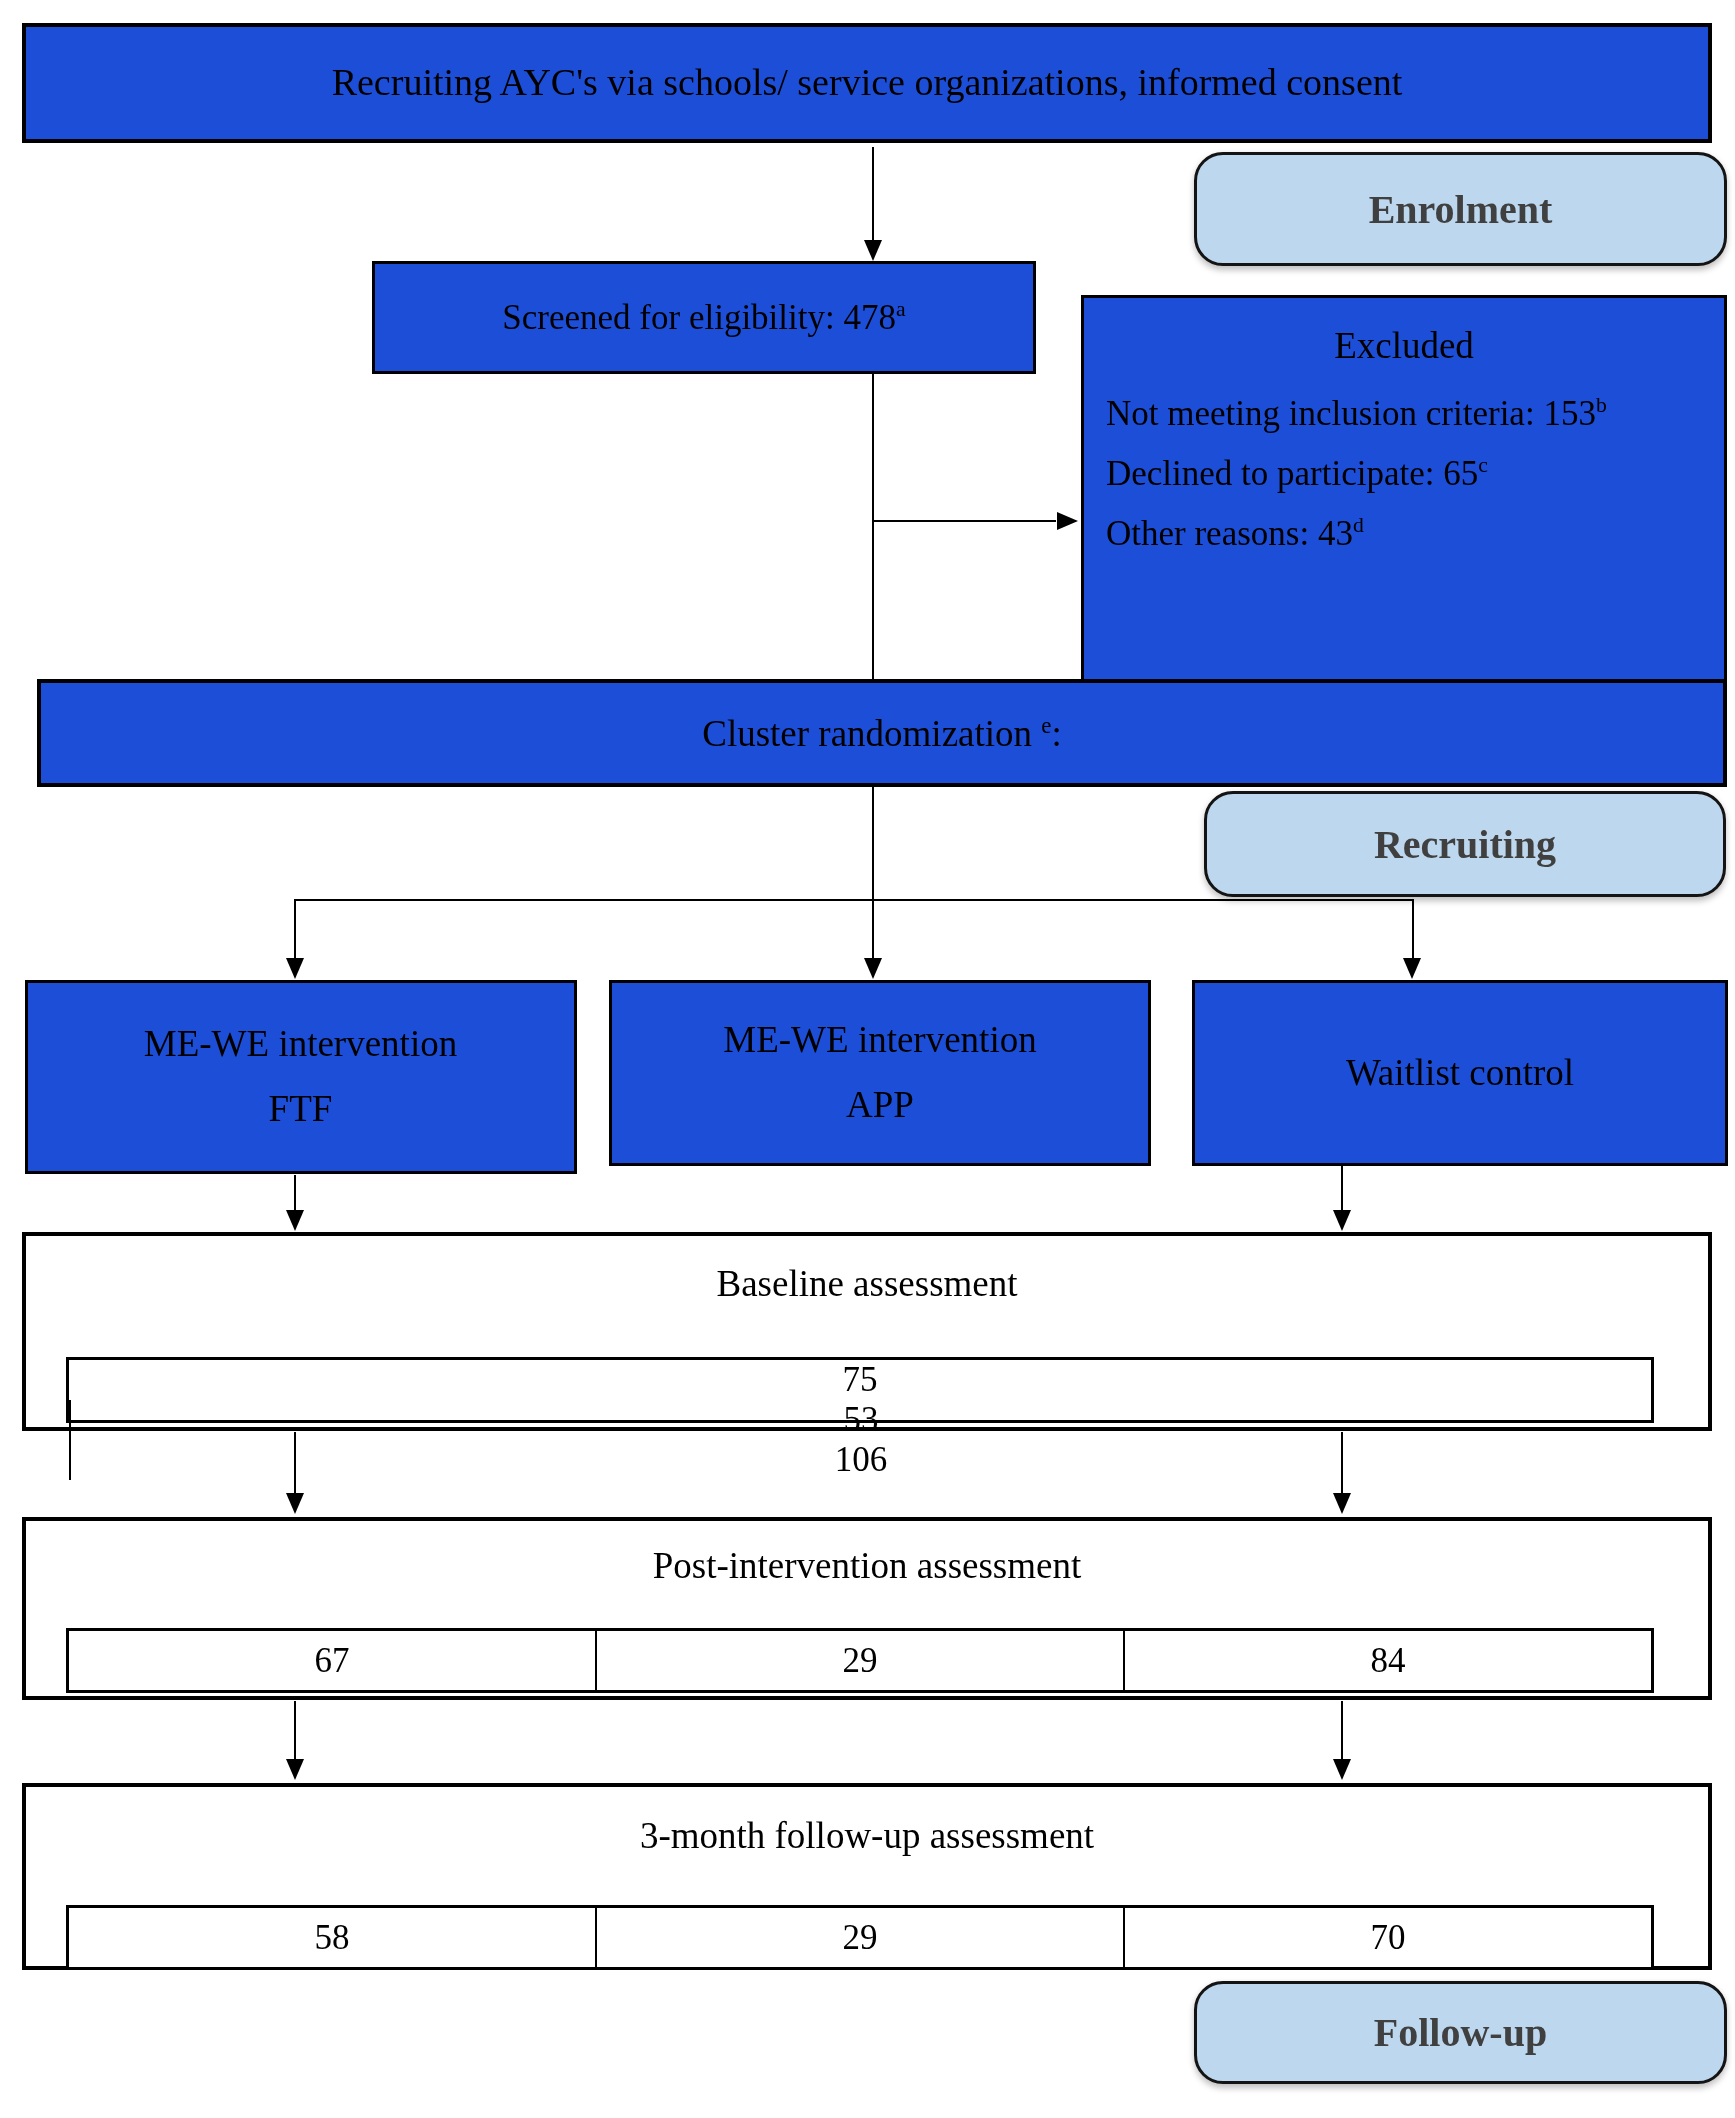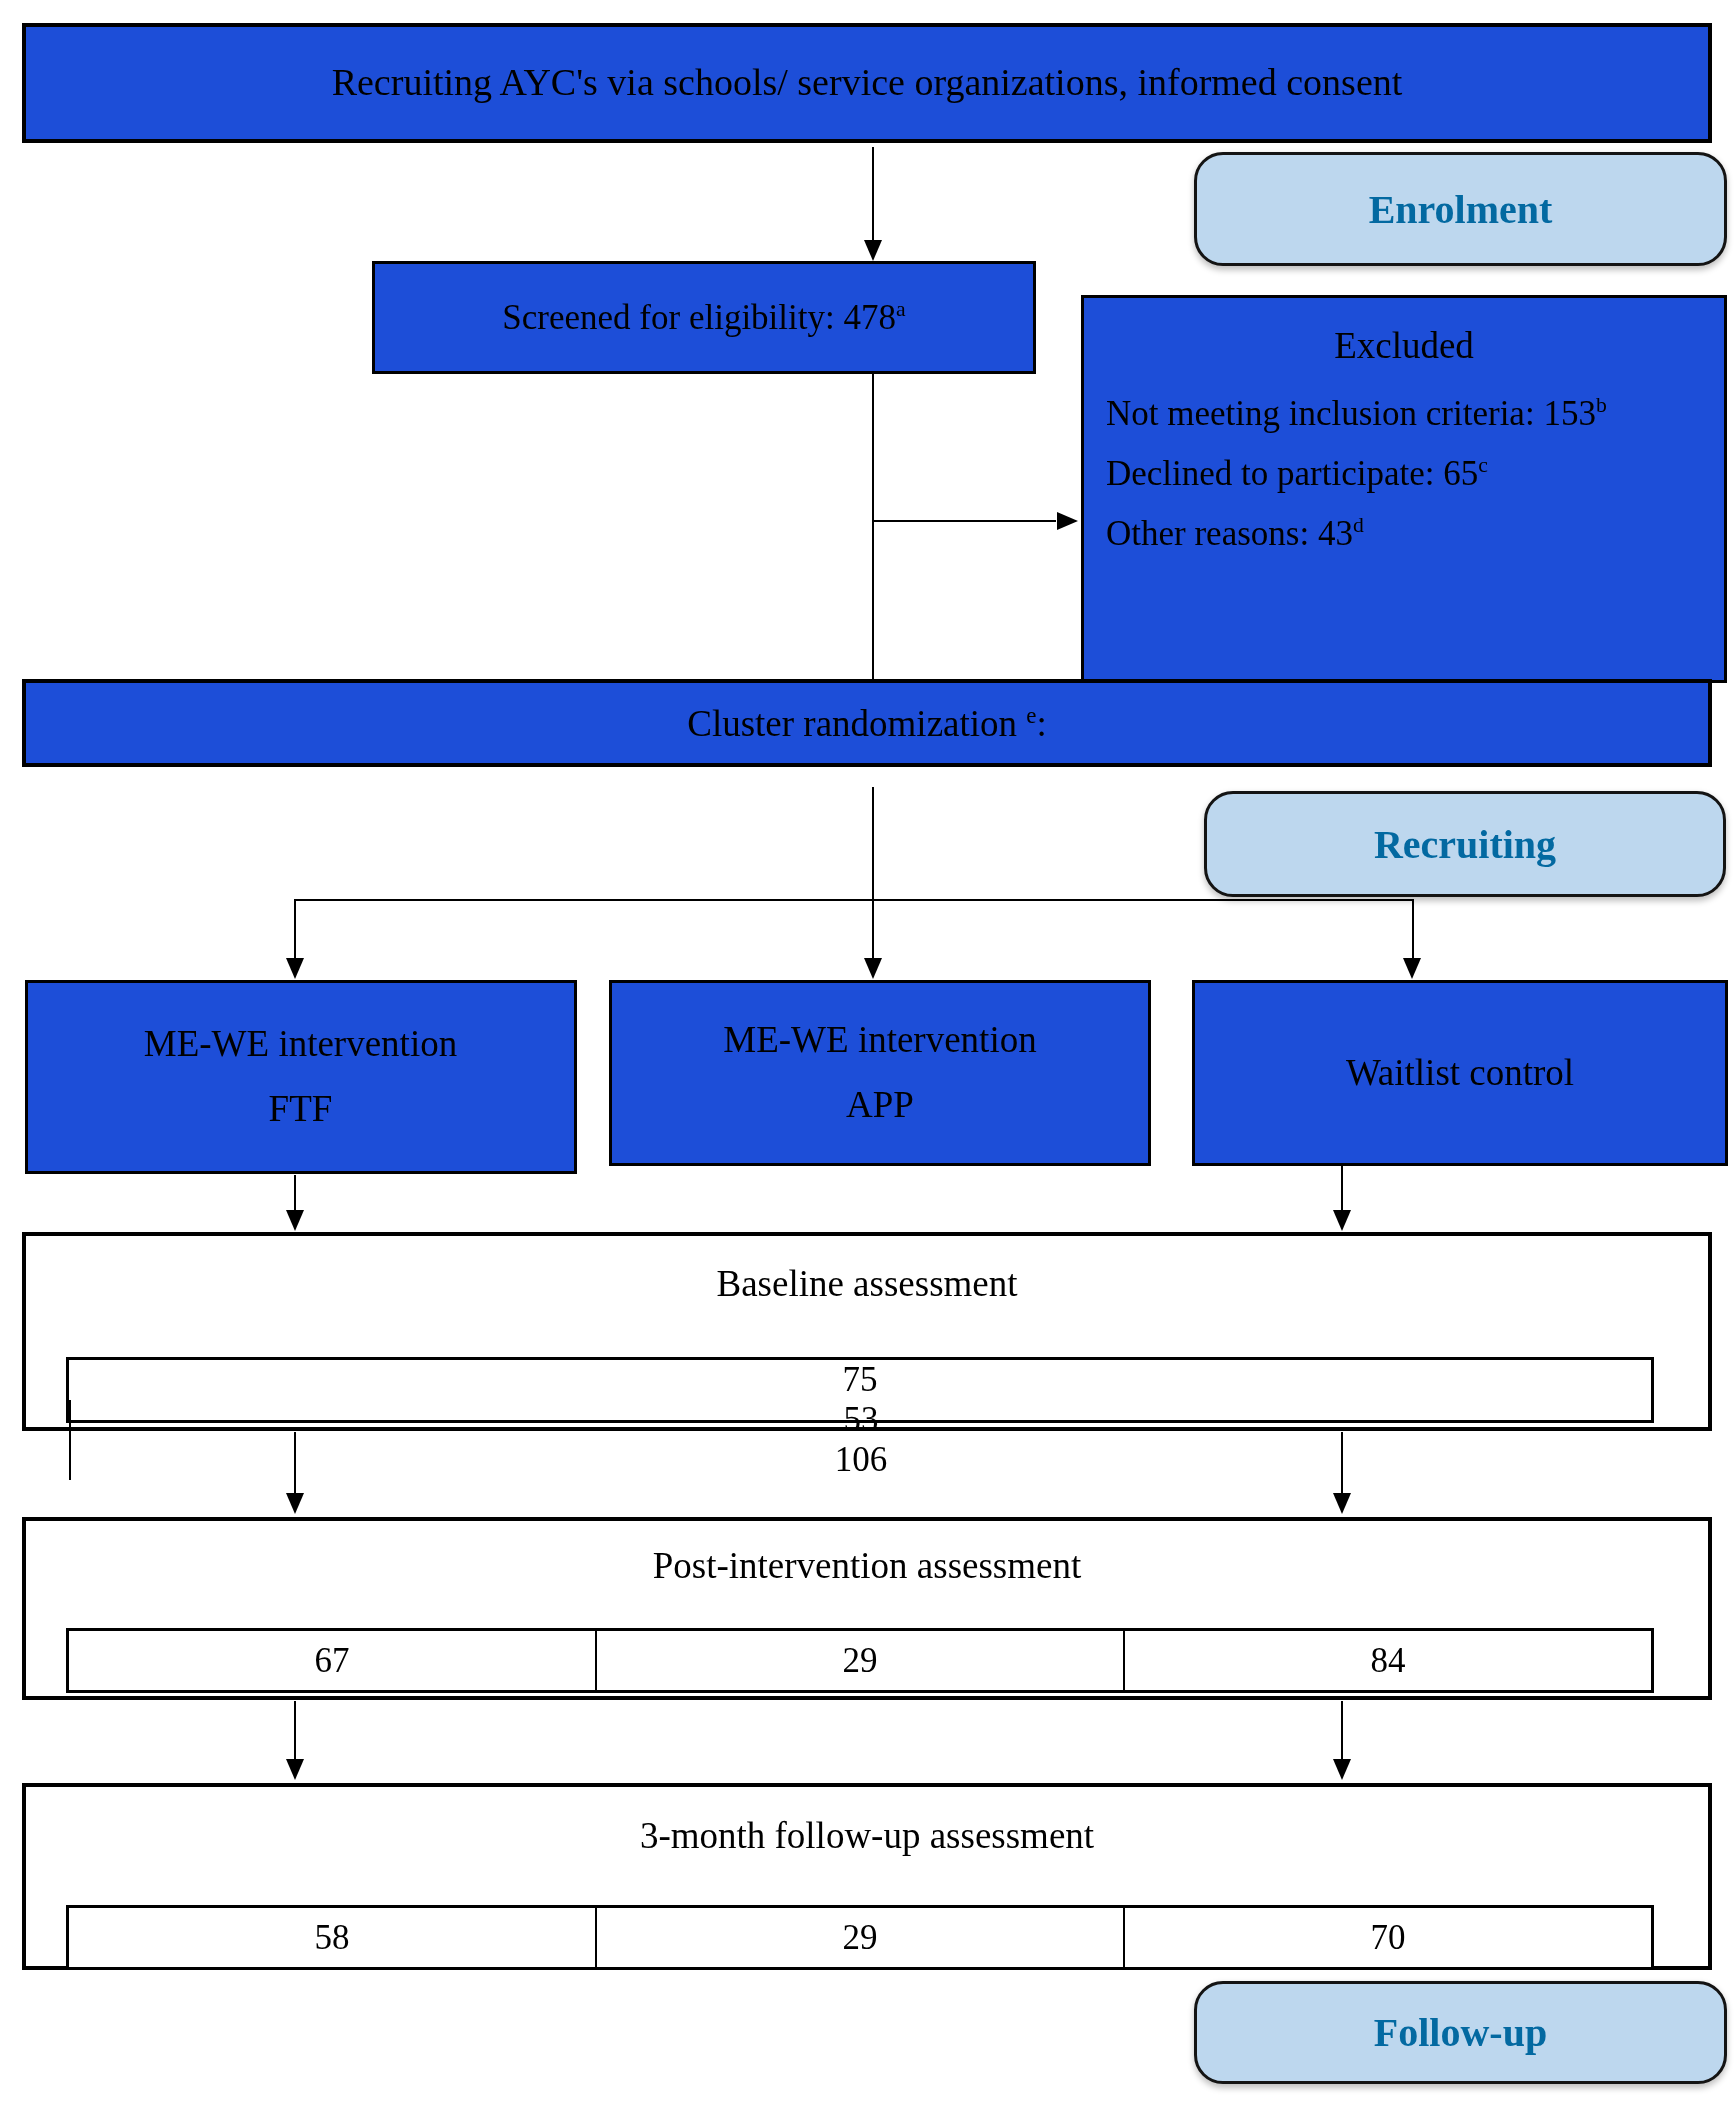--- a/index.html
+++ b/index.html
@@ -30,21 +30,21 @@
   .excluded-title{font-size:37px;text-align:center;margin:8.6px 0 17px 0;}
   .excluded-line{font-size:35px;line-height:1.72;text-align:left;margin:0;}
   
   .badge{
     position:absolute;
     background:#BDD7EE;
     border:3.7px solid #141414;
     border-radius:29px;
     box-sizing:border-box;
     display:flex;align-items:center;justify-content:center;
-    font-size:40px;font-weight:bold;color:#0369a1;
+    font-size:40px;font-weight:bold;color:#404040;
     box-shadow:0 3.7px 6.1px rgba(0,0,0,0.25);
   }
   
   .assess-box{position:absolute;background:#fff;border:4.3px solid #000;box-sizing:border-box;}
   .assess-title{position:absolute;left:0;right:0;text-align:center;font-size:37px;}
   .count-row{
     position:absolute;
     display:flex;
     border:3.1px solid #000;
     box-sizing:border-box;
@@ -100,21 +100,21 @@
 
   <div class="box thin" style="left:1081px;top:295px;width:646px;height:388px;">
     <div class="excluded-inner">
       <div class="excluded-title">Excluded</div>
       <p class="excluded-line"><span>Not meeting inclusion criteria: 153</span><sup>b</sup></p>
       <p class="excluded-line"><span>Declined to participate: 65</span><sup>c</sup></p>
       <p class="excluded-line"><span>Other reasons: 43</span><sup>d</sup></p>
     </div>
   </div>
 
-  <div class="box center-flex" style="left:22px;top:679px;width:1690px;height:88px;">
+  <div class="box center-flex" style="left:37px;top:679px;width:1690px;height:108px;">
     <span class="cluster-text"><span>Cluster randomization </span><sup>e</sup><span>:</span></span>
   </div>
 
   <div class="badge" style="left:1204px;top:791px;width:522px;height:106px;">
     <span>Recruiting</span>
   </div>
 
   <div class="vline" style="left:872px;top:787px;height:114px;"></div>
   <div class="hline" style="left:294px;top:899px;width:1119px;"></div>
   <div class="vline" style="left:294px;top:899px;height:59px;"></div>

